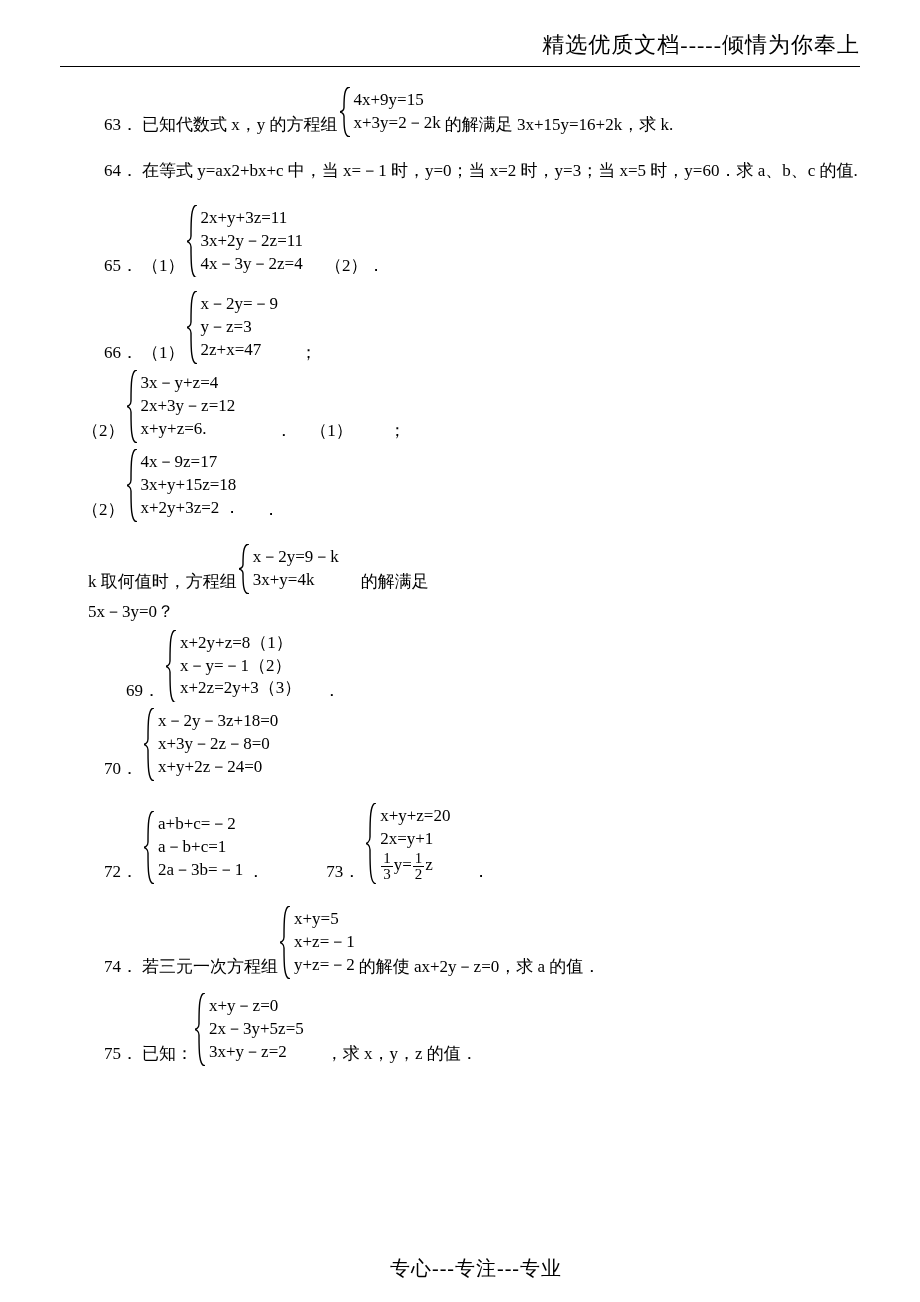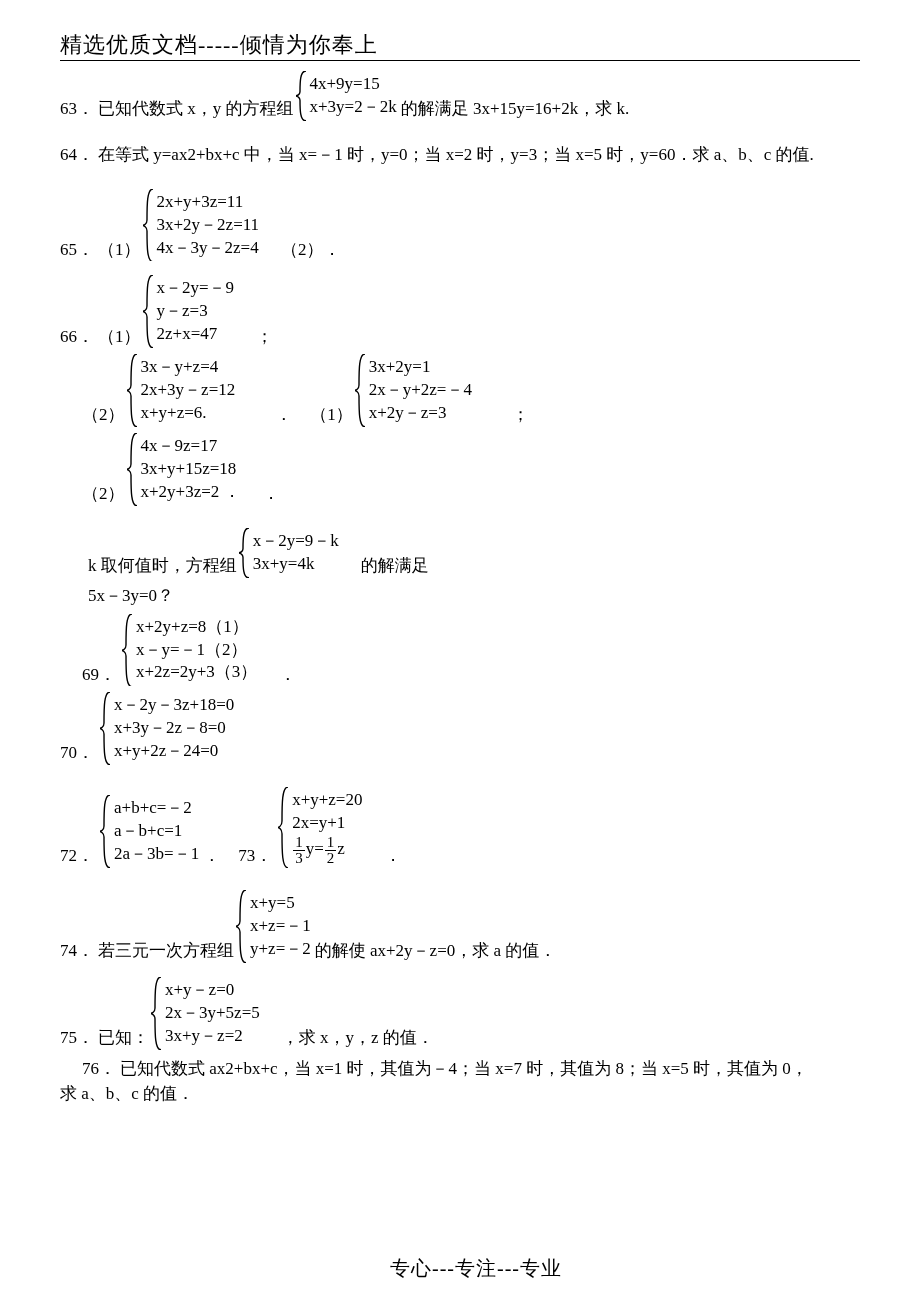--- a/index.html
+++ b/index.html
@@ -10,24 +10,25 @@
     color: #000;
   }
   .page {
     width: 920px;
     height: 1302px;
     box-sizing: border-box;
     padding: 30px 60px 20px 60px;
     position: relative;
   }
   .header {
-    text-align: left;
+    text-align: right;
     font-size: 22px;
+    padding-bottom: 6px;
     border-bottom: 1.5px solid #000;
-    margin-bottom: 10px;
+    margin-bottom: 20px;
     letter-spacing: 1px;
   }
   .footer {
     position: absolute;
     bottom: 20px;
     left: 16px;
     width: 100%;
     text-align: center;
     font-size: 20px;
     letter-spacing: 1px;
@@ -40,20 +41,21 @@
     display: flex;
     align-items: flex-end;
     margin-bottom: 22px;
     flex-wrap: wrap;
   }
   .row.tight { margin-bottom: 6px; }
   .row.mid { margin-bottom: 14px; }
   .num {
     white-space: nowrap;
     margin-right: 4px;
+    margin-left: 44px;
   }
   .txt { white-space: nowrap; }
   .gap { display: inline-block; width: 18px; }
   .gap2 { display: inline-block; width: 36px; }
   .indent { margin-left: 22px; }
   .brace {
     display: inline-flex;
     align-items: stretch;
     vertical-align: bottom;
     margin: 0 2px;
@@ -170,32 +172,20 @@
         <span class="brace-body">
           <span class="ln">3x－y+z=4</span>
           <span class="ln">2x+3y－z=12</span>
           <span class="ln">x+y+z=6.</span>
         </span>
       </span>
       <span class="gap2"></span>
       <span class="txt">．</span>
       <span class="gap"></span>
       <span class="txt">（1）</span>
-      <span class="brace">
-        <span class="brace-bar">
-          <svg viewBox="0 0 12 66" preserveAspectRatio="none">
-              <path d="M10 0 C4 0 4 14 4 28 C4 32 0 33 0 33 C0 33 4 34 4 38 C4 52 4 66 10 66" fill="none" stroke="#000" stroke-width="1.4"></path>
-            </svg>
-        </span>
-        <span class="brace-body">
-          <span class="ln">3x+2y=1</span>
-          <span class="ln">2x－y+2z=－4</span>
-          <span class="ln">x+2y－z=3</span>
-        </span>
-      </span>
       <span class="gap2"></span>
       <span class="txt">；</span>
     </div>
 
     <div class="row indent">
       <span class="txt">（2）</span>
       <span class="brace">
         <span class="brace-bar">
           <svg viewBox="0 0 12 66" preserveAspectRatio="none">
               <path d="M10 0 C4 0 4 14 4 28 C4 32 0 33 0 33 C0 33 4 34 4 38 C4 52 4 66 10 66" fill="none" stroke="#000" stroke-width="1.4"></path>
@@ -336,21 +326,17 @@
         <span class="brace-body">
           <span class="ln">x+y－z=0</span>
           <span class="ln">2x－3y+5z=5</span>
           <span class="ln">3x+y－z=2</span>
         </span>
       </span>
       <span class="gap"></span>
       <span class="txt">，求 x，y，z 的值．</span>
     </div>
 
-    <div style="margin-left:22px; line-height:1.5;">
-      <span class="num">76．</span><span>已知代数式 ax2+bx+c，当 x=1 时，其值为－4；当 x=7 时，其值为 8；当 x=5 时，其值为 0，</span><br>
-      <span style="margin-left:-22px;">求 a、b、c 的值．</span>
-    </div>
 
   </div>
 
   <div class="footer">专心---专注---专业</div>
 </div>
 
 </body></html>

